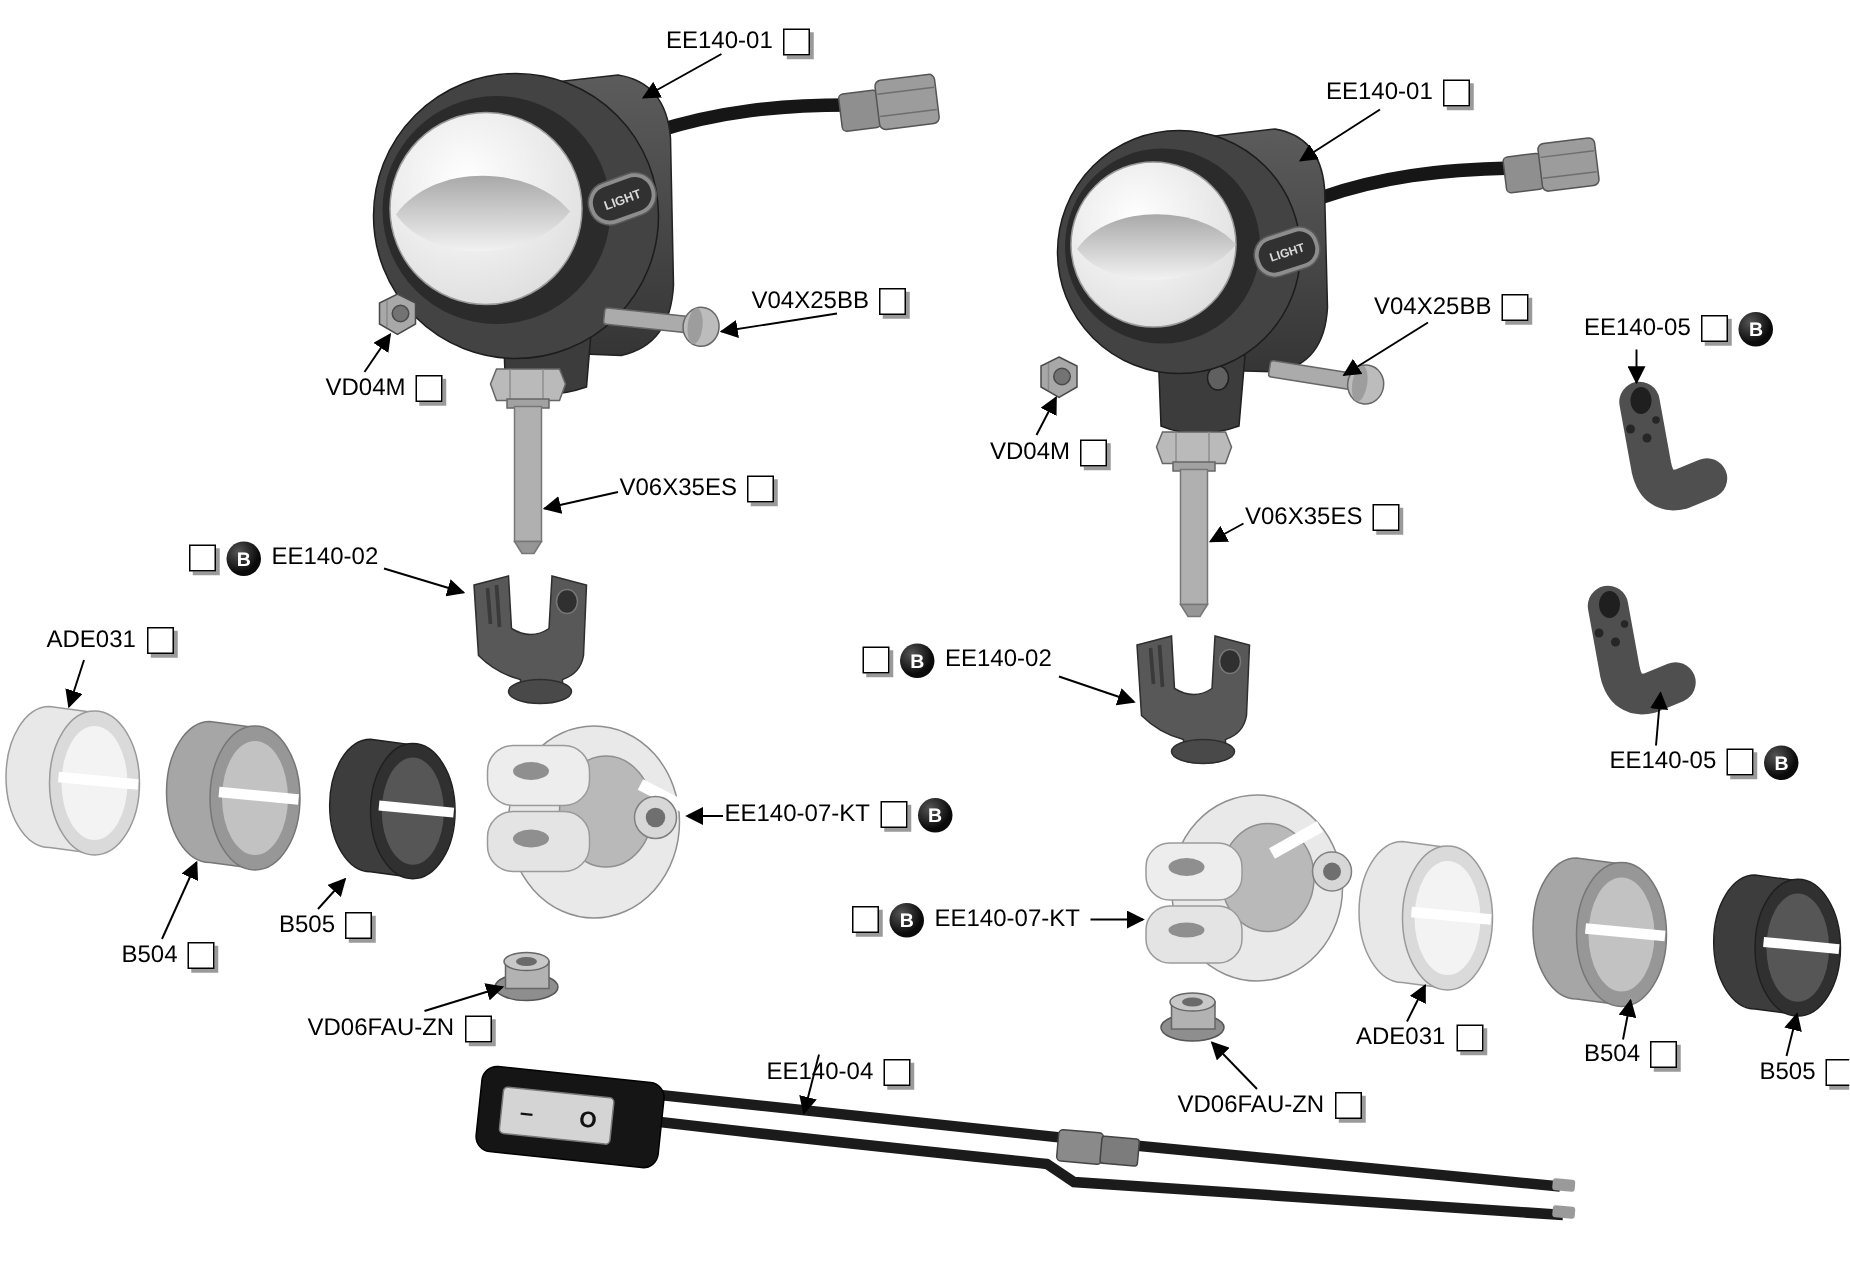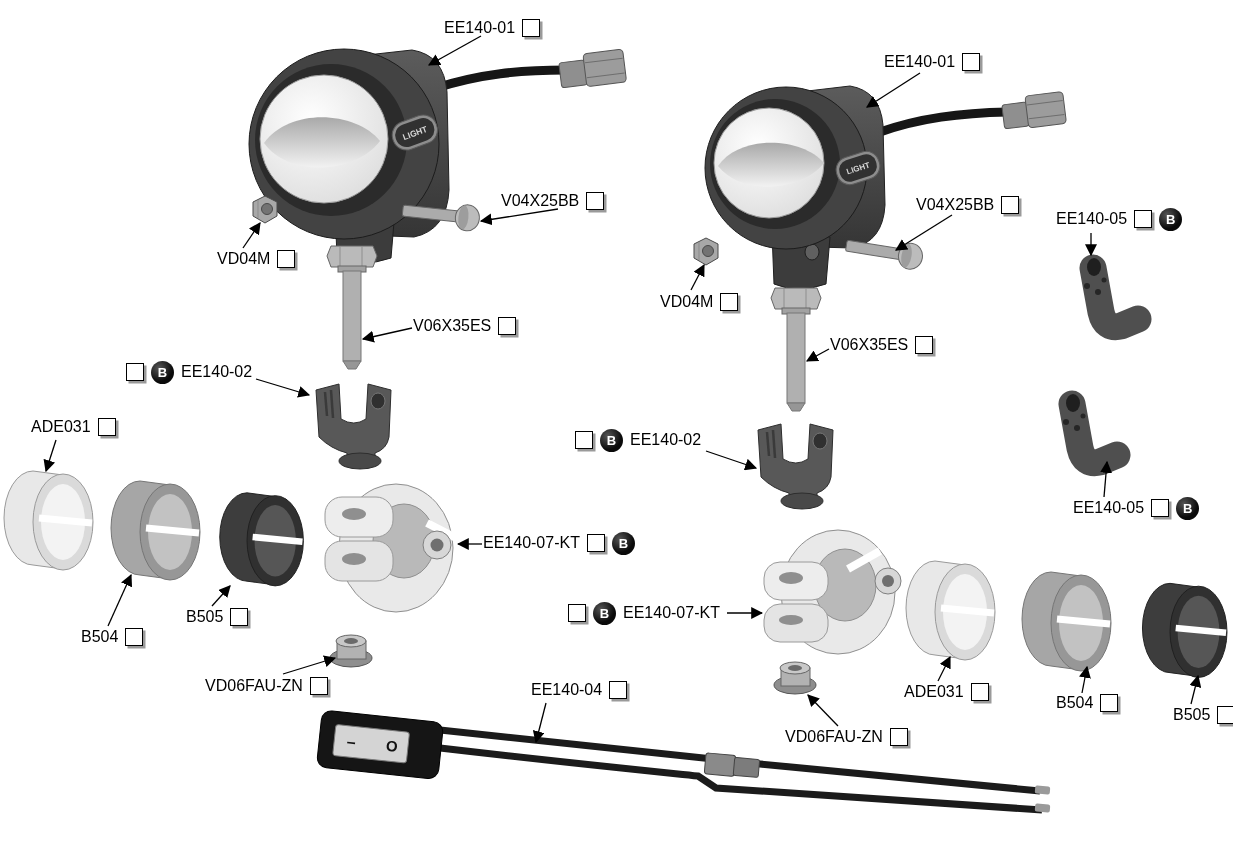--- a/index.html
+++ b/index.html
@@ -312,21 +312,21 @@
 </div>
 <div class="label" style="left:483px;top:531px;">
   <span class="txt">EE140-07-KT</span>
   <span class="cb"></span>
   <span class="badge">B</span>
 </div>
 <div class="label" style="left:205px;top:674px;">
   <span class="txt">VD06FAU-ZN</span>
   <span class="cb"></span>
 </div>
-<div class="label" style="left:511px;top:678px;margin-left:20px;">
+<div class="label" style="left:511px;top:703px;">
   <span class="txt">EE140-04</span>
   <span class="cb"></span>
 </div>
 
 <div class="label" style="left:884px;top:50px;">
   <span class="txt">EE140-01</span>
   <span class="cb"></span>
 </div>
 <div class="label" style="left:916px;top:193px;">
   <span class="txt">V04X25BB</span>

